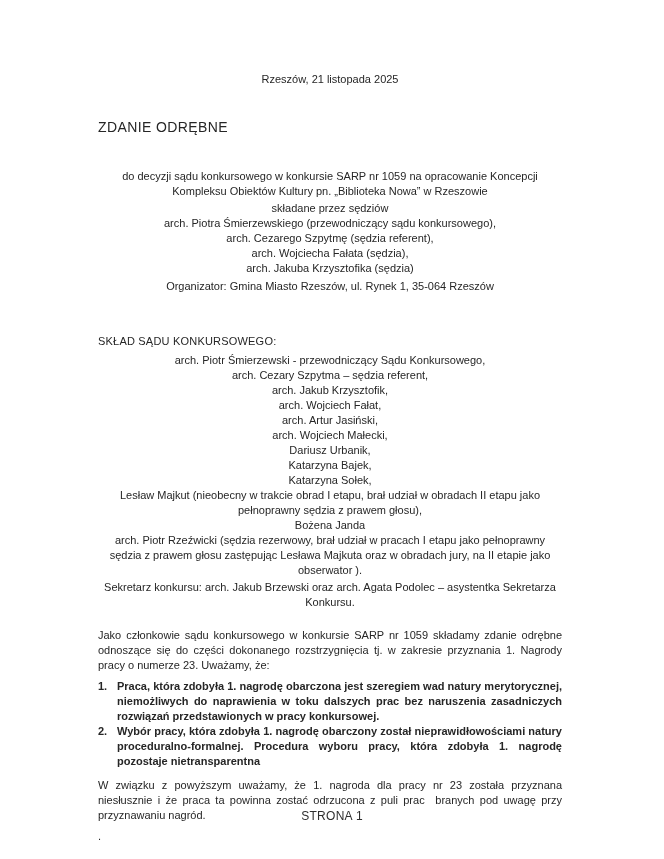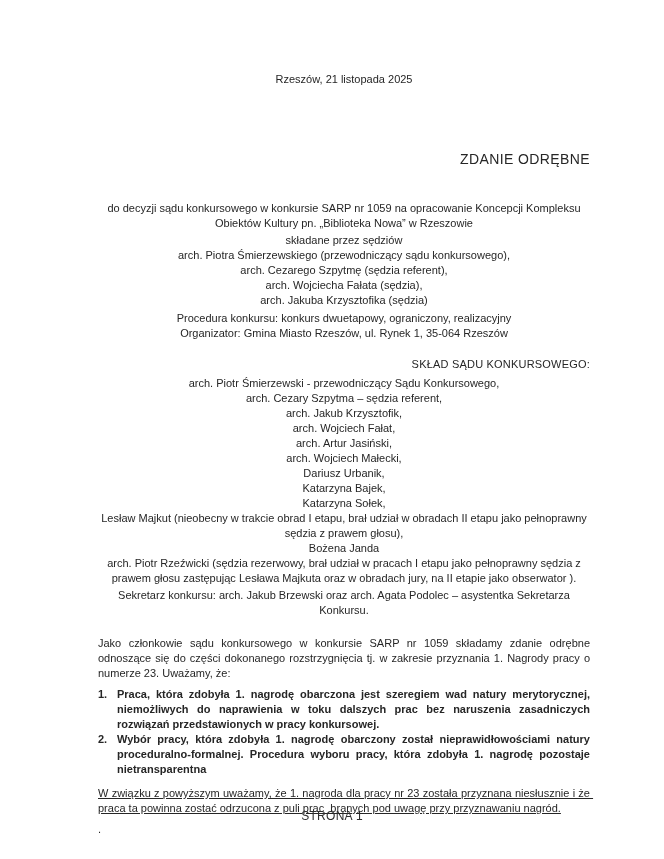--- a/index.html
+++ b/index.html
@@ -5,52 +5,52 @@
   html, body {
     margin: 0;
     padding: 0;
     background: #ffffff;
   }
   .page {
     position: relative;
     width: 664px;
     height: 859px;
     box-sizing: border-box;
-    padding: 72px 74px 0 98px;
+    padding: 72px 102px 0 98px;
     background: #ffffff;
     font-family: "Liberation Sans", sans-serif;
     font-size: 11px;
     line-height: 15px;
     color: #262626;
     overflow: hidden;
   }
   p { margin: 0; }
 
   .date-line { text-align: center; }
   .doc-title {
-    margin-top: 64px;
-    text-align: right;
+    margin-top: 32px;
+    text-align: left;
     font-size: 14px;
     line-height: 17px;
     letter-spacing: 0.4px;
     font-weight: 400;
   }
   .addressed-to { margin-top: 33px; text-align: center; }
   .submitted-by { margin-top: 2px; text-align: center; }
   .judges-bold { margin-top: 0; text-align: center; font-weight: 400; }
   .proc-block { margin-top: 3px; text-align: center; }
-  .jury-heading { margin-top: 16px; text-align: right; letter-spacing: 0.2px; }
+  .jury-heading { margin-top: 40px; text-align: left; letter-spacing: 0.2px; }
   .jury-list { margin-top: 4px; text-align: center; }
   .secretary { margin-top: 2px; text-align: center; }
   .lead-par { margin-top: 18px; text-align: justify; }
   .points { margin-top: 6px; font-weight: 700; }
   .point { display: flex; }
   .point-num { flex: 0 0 19px; }
   .point-text { flex: 1 1 auto; text-align: justify; }
-  .conclusion { margin-top: 9px; text-align: justify; white-space: pre-wrap; text-decoration: underline; }
+  .conclusion { margin-top: 9px; text-align: justify; white-space: pre-wrap; }
   .stray { margin-top: 6px; }
   .page-footer {
     position: absolute;
     left: 0;
     right: 0;
     bottom: 38px;
     text-align: center;
     font-size: 12px;
     line-height: 10px;
     letter-spacing: 0.3px;
@@ -71,21 +71,20 @@
   <p class="submitted-by">składane przez sędziów</p>
 
   <div class="judges-bold">
     <p>arch. Piotra Śmierzewskiego (przewodniczący sądu konkursowego),</p>
     <p>arch. Cezarego Szpytmę (sędzia referent),</p>
     <p>arch. Wojciecha Fałata (sędzia),</p>
     <p>arch. Jakuba Krzysztofika (sędzia)</p>
   </div>
 
   <div class="proc-block">
-    <p>Procedura konkursu: konkurs dwuetapowy, ograniczony, realizacyjny</p>
     <p>Organizator: Gmina Miasto Rzeszów, ul. Rynek 1, 35-064 Rzeszów</p>
   </div>
 
   <p class="jury-heading">SKŁAD SĄDU KONKURSOWEGO:</p>
 
   <div class="jury-list">
     <p>arch. Piotr Śmierzewski - przewodniczący Sądu Konkursowego,</p>
     <p>arch. Cezary Szpytma – sędzia referent,</p>
     <p>arch. Jakub Krzysztofik,</p>
     <p>arch. Wojciech Fałat,</p>

